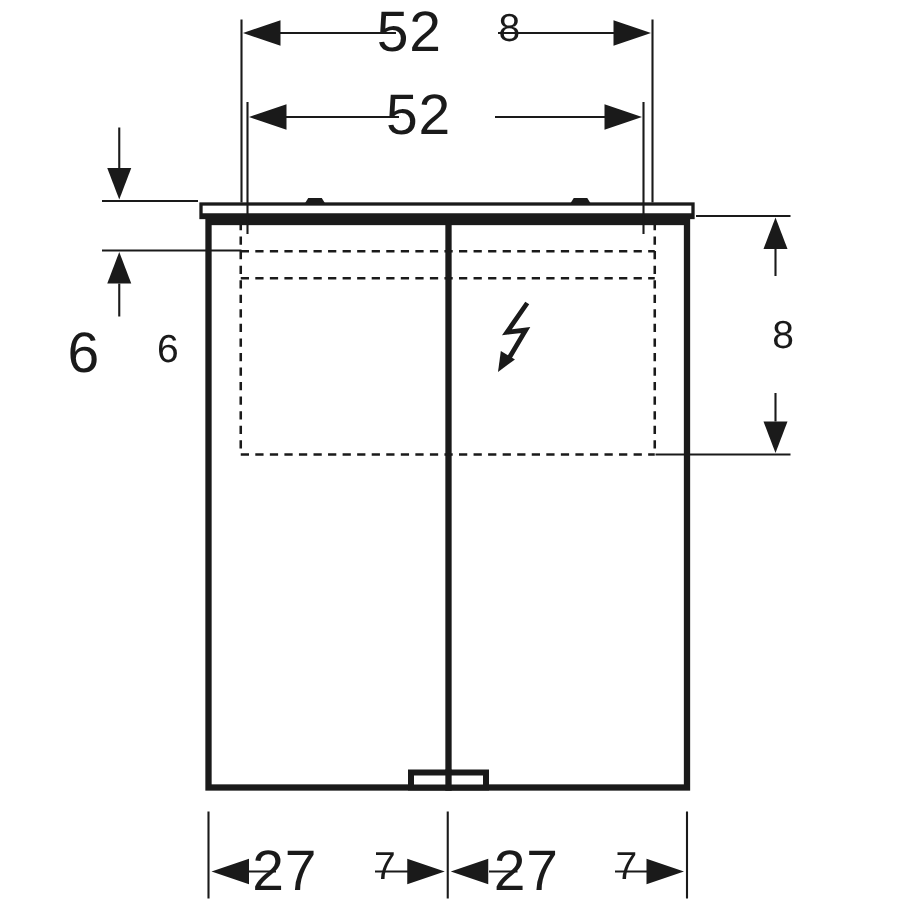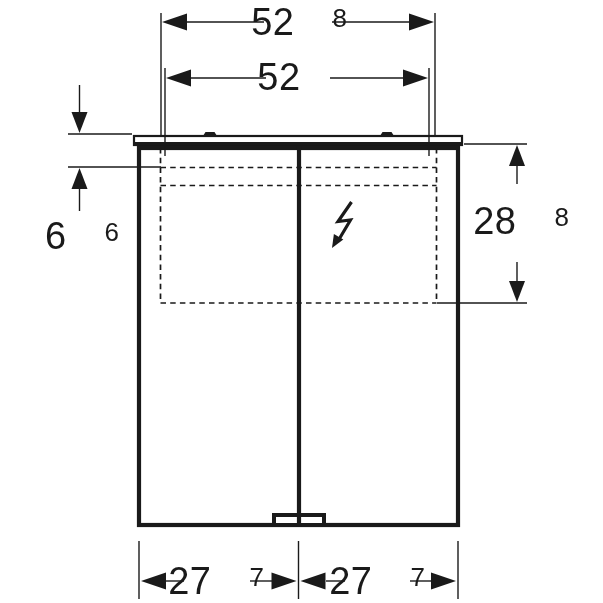--- a/index.html
+++ b/index.html
@@ -130,21 +130,20 @@
     <span>52</span>
       <span class="sup"></span>
   </div>
 
   <div class="dim-label" style="left:82px; top:236px;">
     <span>6</span>
       <span class="sup">6</span>
   </div>
 
   <div class="dim-label" style="left:521px; top:221px;">
-    <span>28</span>
       <span class="sup">8</span>
   </div>
 
   <div class="dim-label" style="left:216px; top:581px;">
     <span>27</span>
       <span class="sup">7</span>
   </div>
 
   <div class="dim-label" style="left:377px; top:581px;">
     <span>27</span>

